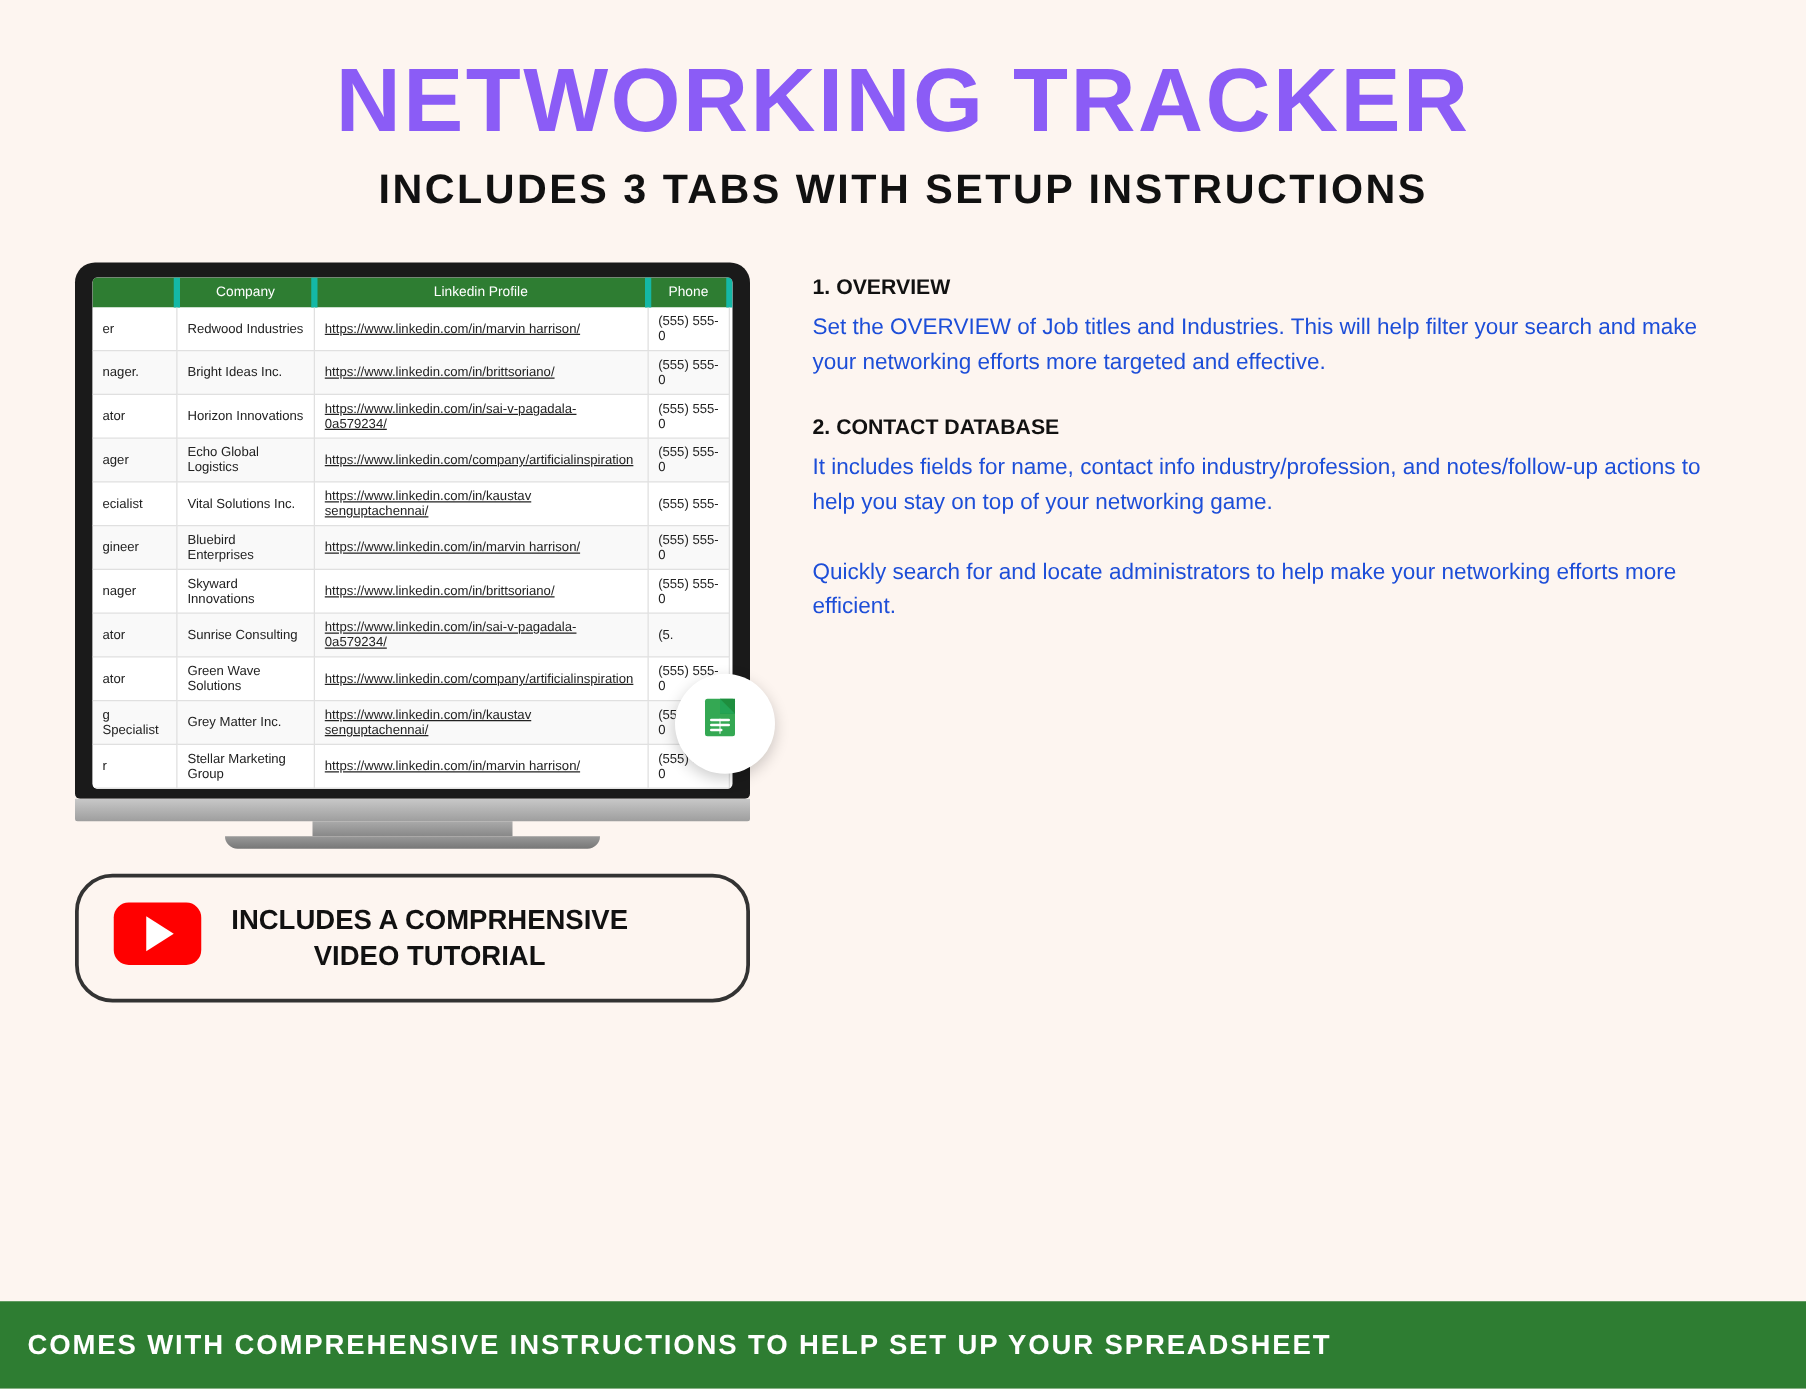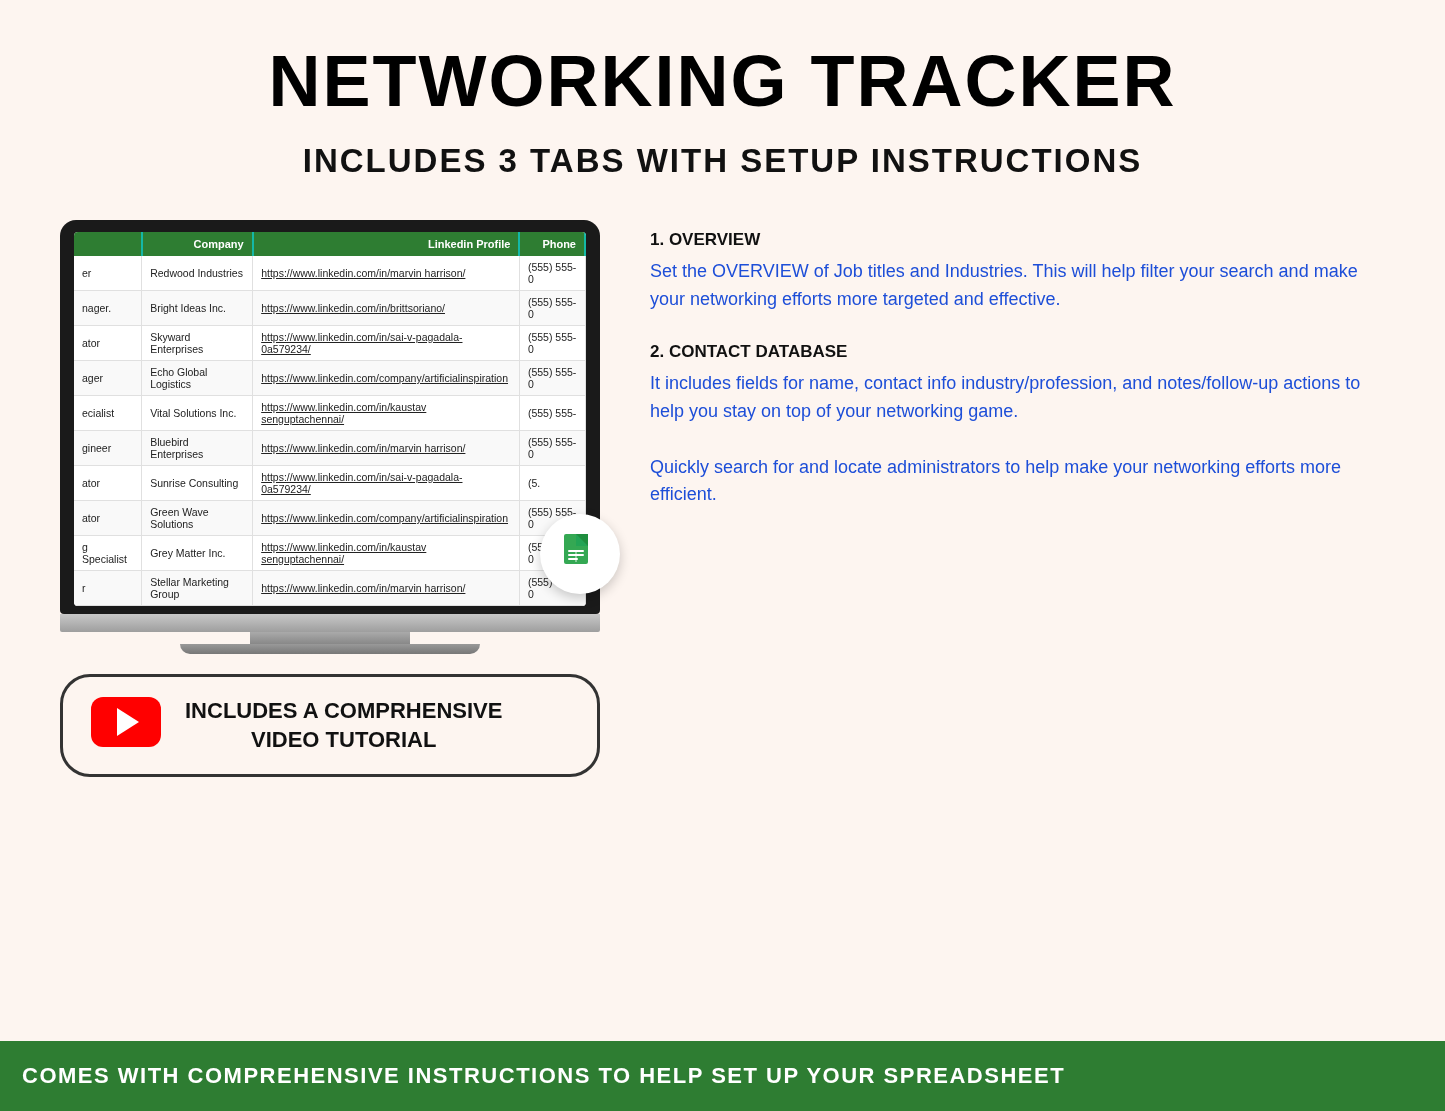--- a/index.html
+++ b/index.html
@@ -15,23 +15,23 @@
     .main-content {
       flex: 1;
       padding: 40px 60px 30px 60px;
       background-color: #fdf5f0;
     }
 
     .page-title {
       text-align: center;
       font-size: 72px;
       font-weight: 900;
-      color: #000000;
+      color: #8b5cf6;
       letter-spacing: 2px;
-      margin-bottom: 20px;
+      margin-bottom: 10px;
     }
 
     .subtitle {
       text-align: center;
       font-size: 33px;
       font-weight: 800;
       color: #111;
       letter-spacing: 2px;
       margin-bottom: 40px;
     }
@@ -77,23 +77,23 @@
       font-size: 11px;
     }
 
     .spreadsheet-table thead tr {
       background-color: #2e7d32;
       color: #fff;
     }
 
     .spreadsheet-table thead th {
       padding: 6px 8px;
-      text-align: right;
-      font-weight: 700;
-      border-right: 2px solid #14b8a6;
+      text-align: center;
+      font-weight: 400;
+      border-right: 5px solid #14b8a6;
       white-space: nowrap;
     }
 
     .spreadsheet-table tbody tr:nth-child(even) {
       background-color: #f9f9f9;
     }
     .spreadsheet-table tbody tr:nth-child(odd) {
       background-color: #ffffff;
     }
 
@@ -244,40 +244,46 @@
                     <td>(555) 555-0</td>
                   </tr>
                   <tr>
                     <td>nager.</td>
                     <td>Bright Ideas Inc.</td>
                     <td class="link-cell">https://www.linkedin.com/in/brittsoriano/</td>
                     <td>(555) 555-0</td>
                   </tr>
                   <tr>
                     <td>ator</td>
-                    <td>Skyward Enterprises</td>
+                    <td>Horizon Innovations</td>
                     <td class="link-cell">https://www.linkedin.com/in/sai-v-pagadala-0a579234/</td>
                     <td>(555) 555-0</td>
                   </tr>
                   <tr>
                     <td>ager</td>
                     <td>Echo Global Logistics</td>
                     <td class="link-cell">https://www.linkedin.com/company/artificialinspiration</td>
                     <td>(555) 555-0</td>
                   </tr>
                   <tr>
                     <td>ecialist</td>
                     <td>Vital Solutions Inc.</td>
                     <td class="link-cell">https://www.linkedin.com/in/kaustav senguptachennai/</td>
                     <td>(555) 555-</td>
                   </tr>
                   <tr>
                     <td>gineer</td>
                     <td>Bluebird Enterprises</td>
                     <td class="link-cell">https://www.linkedin.com/in/marvin harrison/</td>
+                    <td>(555) 555-0</td>
+                  </tr>
+                  <tr>
+                    <td>nager</td>
+                    <td>Skyward Innovations</td>
+                    <td class="link-cell">https://www.linkedin.com/in/brittsoriano/</td>
                     <td>(555) 555-0</td>
                   </tr>
                   <tr>
                     <td>ator</td>
                     <td>Sunrise Consulting</td>
                     <td class="link-cell">https://www.linkedin.com/in/sai-v-pagadala-0a579234/</td>
                     <td>(5.</td>
                   </tr>
                   <tr>
                     <td>ator</td>

